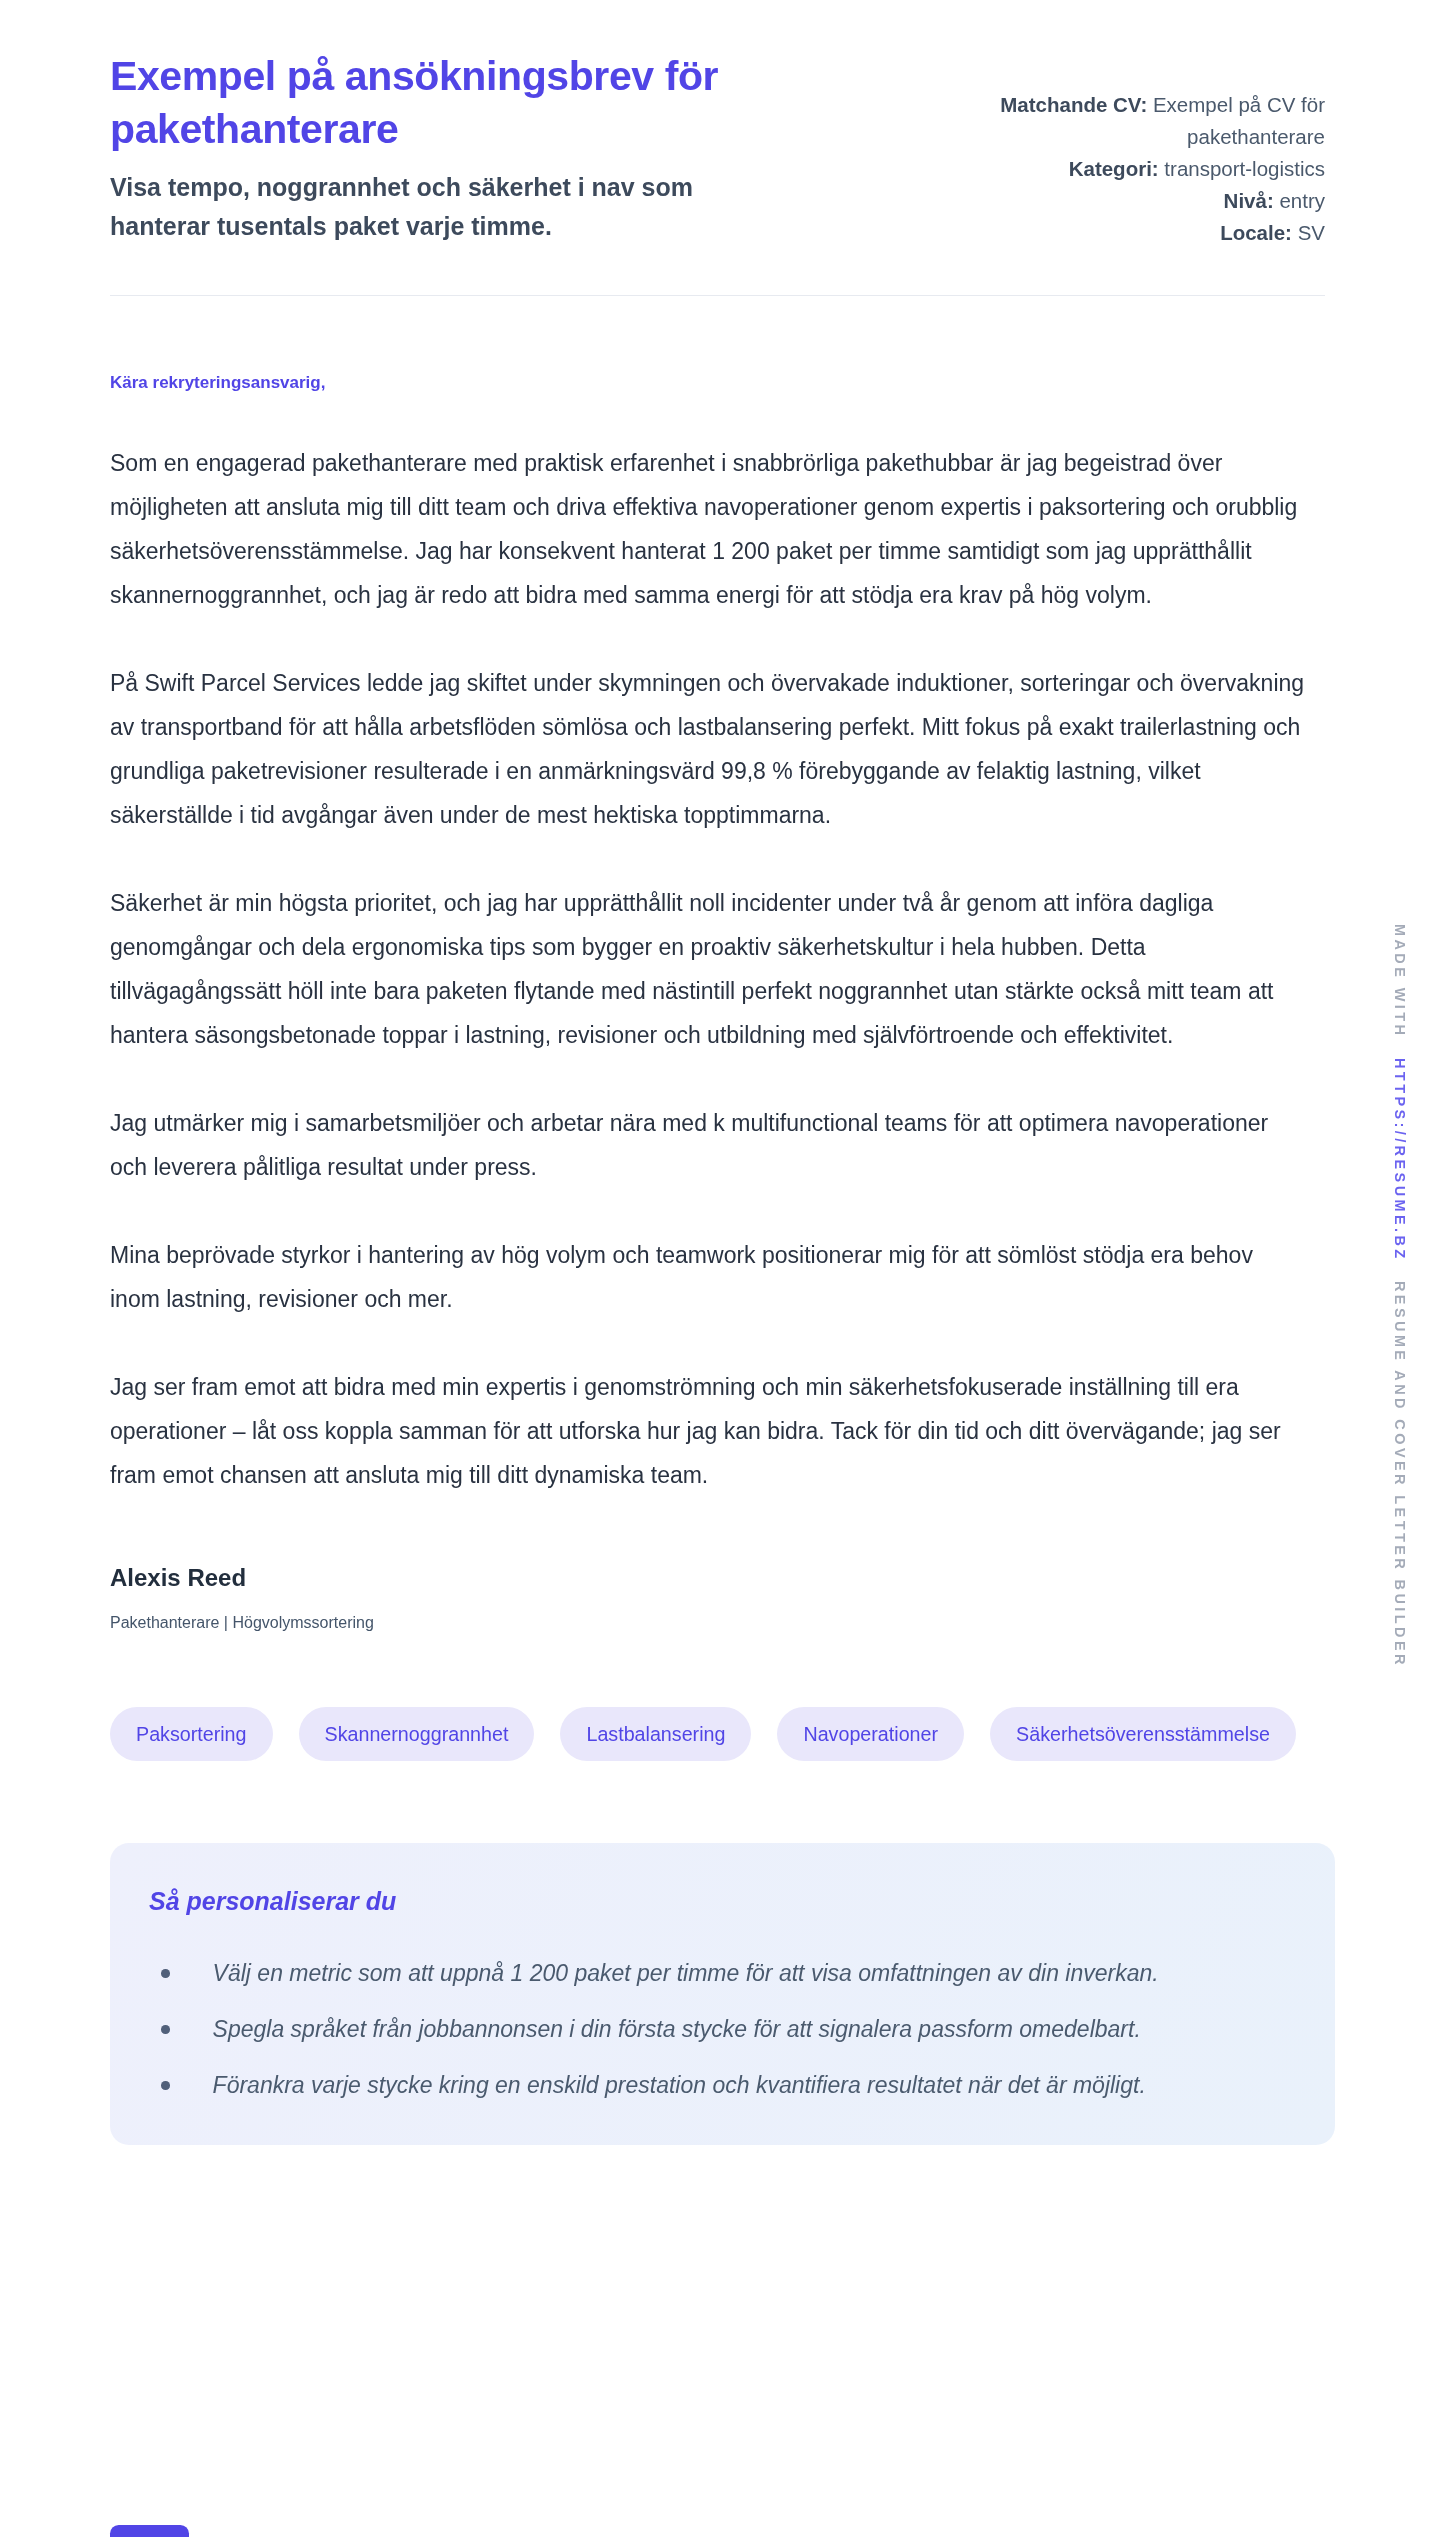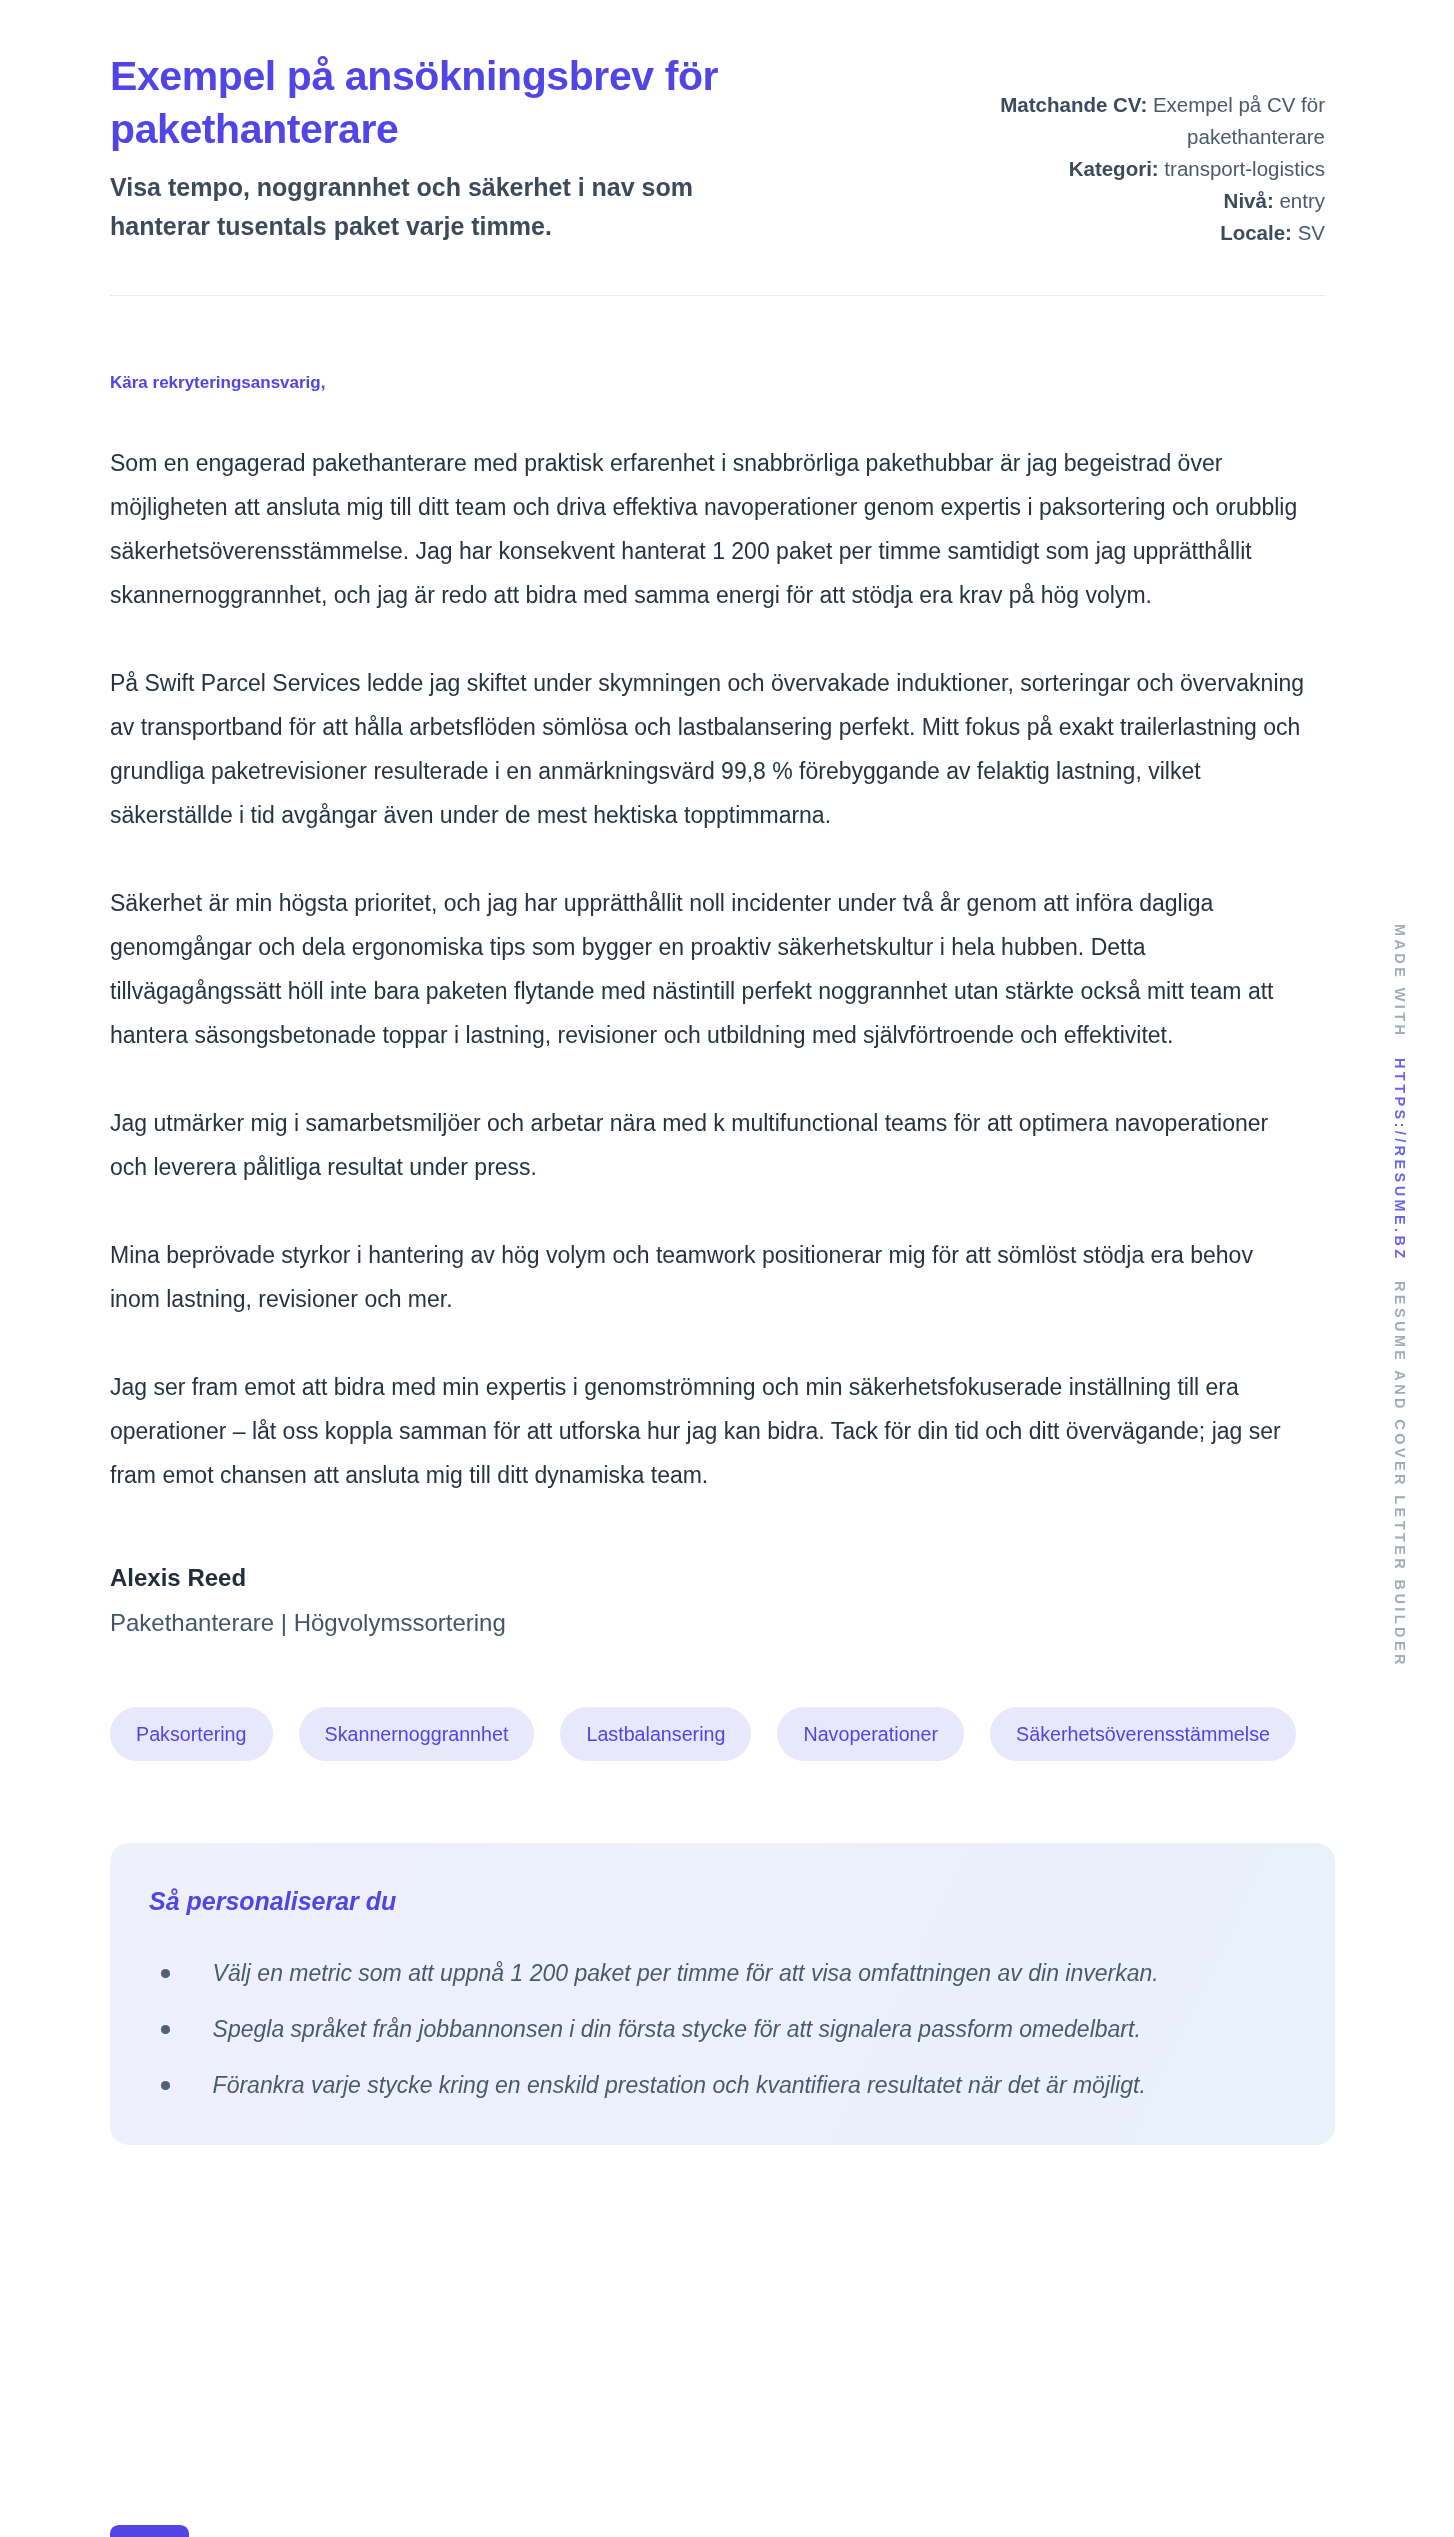--- a/index.html
+++ b/index.html
@@ -22,21 +22,21 @@
   .page-title{font-size:41px;line-height:53px;font-weight:700;color:var(--accent);max-width:787px;letter-spacing:-0.4px;}
   .page-subtitle{margin-top:12px;font-size:25px;line-height:39px;font-weight:600;color:#3d4a5c;max-width:667px;}
   .header-meta{margin-top:39px;width:325px;text-align:right;font-size:20.5px;line-height:32px;color:#4a596c;}
   .header-meta .label{font-weight:700;color:#3d4a5c;}
   .divider{margin-top:46px;border:none;border-top:1.7px solid var(--divider);width:100%;}
 
   
   .greeting{margin-top:72px;font-size:17px;line-height:29px;font-weight:600;color:var(--accent);}
   .para{margin-top:44px;font-size:23px;line-height:44px;color:var(--body-text);max-width:1198px;}
   .sig-name{margin-top:65px;font-size:24px;line-height:31px;font-weight:700;color:#222e3d;}
-  .sig-role{margin-top:13.7px;font-size:24px;line-height:32.5px;color:var(--muted);}
+  .sig-role{margin-top:13.7px;font-size:16px;line-height:32.5px;color:var(--muted);}
 
   
   .tags{margin-top:68px;display:flex;flex-wrap:wrap;gap:26px;}
   .pill{display:inline-block;background:var(--pill-bg);color:var(--accent);font-size:19.7px;line-height:23px;font-weight:500;padding:15.4px 26px;border-radius:855px;}
 
   
   .tips-card{margin-top:82px;width:1225px;background:linear-gradient(115deg,#eef0fc 0%,#e9f1fb 100%);border-radius:19px;padding:43px 41px 38px 39px;font-style:italic;}
   .tips-heading{font-size:25px;line-height:31px;font-weight:700;color:var(--accent);}
   .tips-list{margin-top:34px;list-style:none;}
   .tips-item{display:flex;align-items:flex-start;margin-top:12px;gap:19px;}

